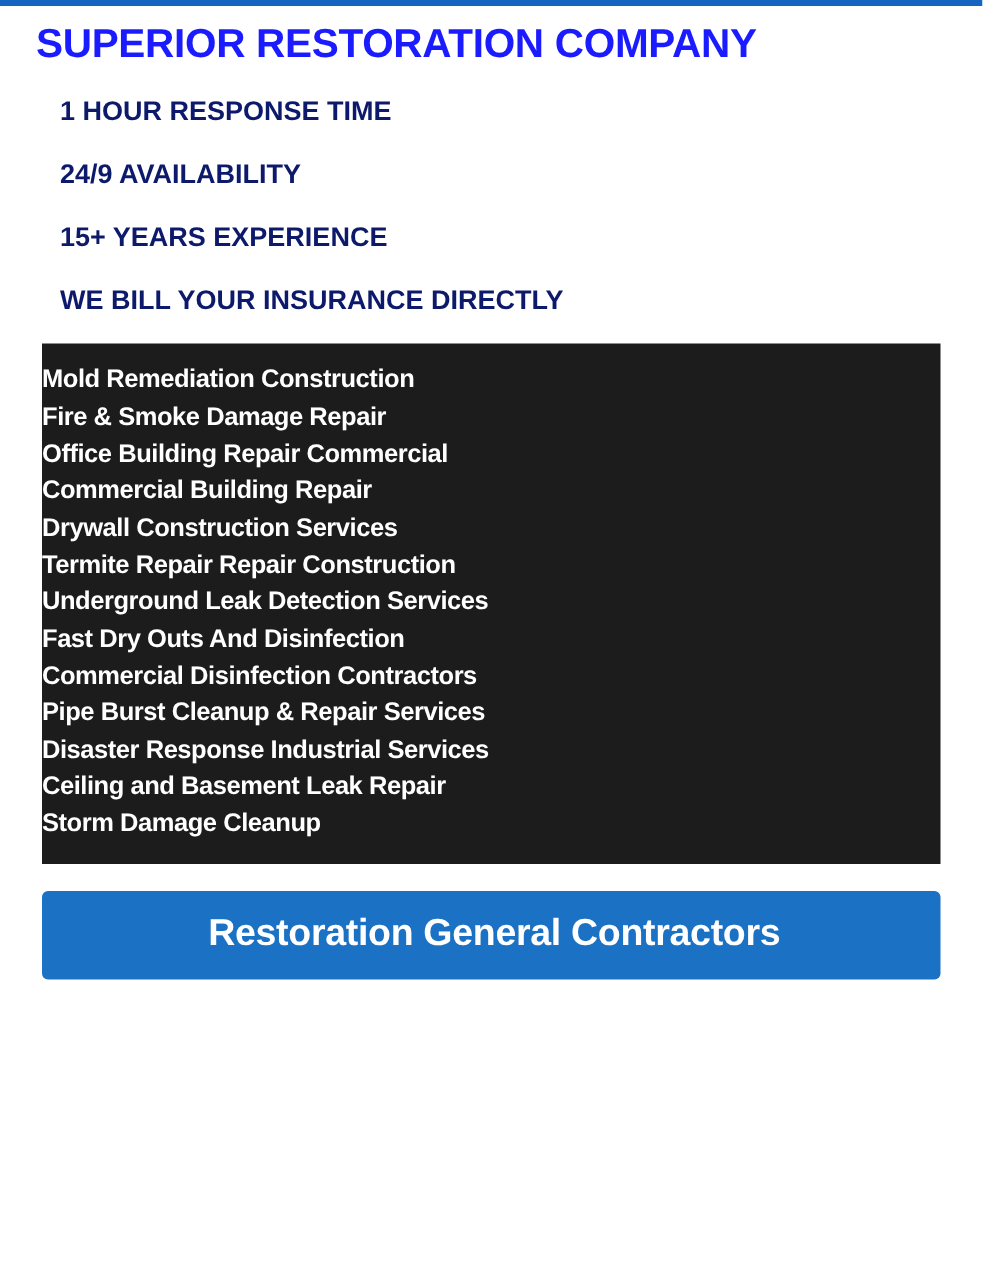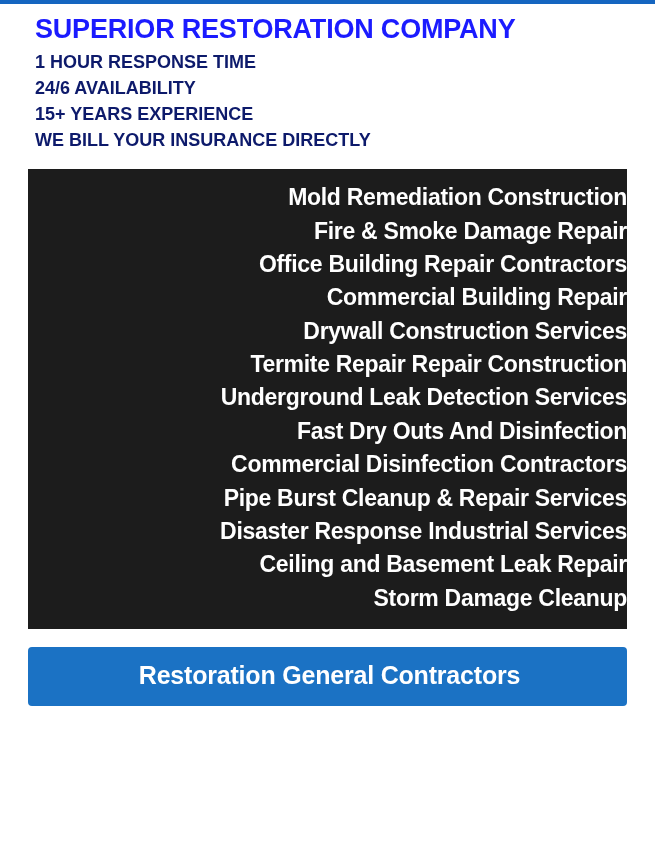--- a/index.html
+++ b/index.html
@@ -15,50 +15,50 @@
   }
   .page {
     position: relative;
     width: 655px;
     height: 843px;
     box-sizing: border-box;
     border-top: 4px solid #1565c0;
     background: #ffffff;
   }
   .header {
-    padding: 10px 0 0 35px;
+    padding: 10px 0 0 24px;
   }
   .company-title {
     color: #1b1bff;
     font-size: 27px;
     font-weight: bold;
     letter-spacing: -0.2px;
     line-height: 1.15;
     margin: 0 0 4px 0;
     white-space: nowrap;
   }
   .tagline {
     color: #0d1a6b;
     font-size: 18px;
     font-weight: bold;
     line-height: 1.45;
-    margin: 0;
+    margin: 16px;
     white-space: nowrap;
   }
   .services-panel {
     margin: 16px 28px 0 28px;
     background: #1c1c1c;
     padding: 12px 0 14px 0;
     box-sizing: border-box;
   }
   .service-line {
     color: #ffffff;
-    font-size: 23px;
+    font-size: 17px;
     font-weight: bold;
-    text-align: right;
+    text-align: left;
     line-height: 1.45;
     letter-spacing: -0.3px;
     white-space: nowrap;
   }
   .cta-wrap {
     margin: 18px 28px 0 28px;
   }
   .cta-button {
     display: block;
     width: 100%;
@@ -77,29 +77,29 @@
   }
 </style>
 </head>
 <body>
 
 <div class="page">
 
   <div class="header">
     <div class="company-title">SUPERIOR RESTORATION COMPANY</div>
     <div class="tagline">1 HOUR RESPONSE TIME</div>
-    <div class="tagline">24/6 AVAILABILITY</div>
+    <div class="tagline">24/9 AVAILABILITY</div>
     <div class="tagline">15+ YEARS EXPERIENCE</div>
     <div class="tagline">WE BILL YOUR INSURANCE DIRECTLY</div>
   </div>
 
   <div class="services-panel">
     <div class="service-line">Mold Remediation Construction</div>
     <div class="service-line">Fire &amp; Smoke Damage Repair</div>
-    <div class="service-line">Office Building Repair Contractors</div>
+    <div class="service-line">Office Building Repair Commercial</div>
     <div class="service-line">Commercial Building Repair</div>
     <div class="service-line">Drywall Construction Services</div>
     <div class="service-line">Termite Repair Repair Construction</div>
     <div class="service-line">Underground Leak Detection Services</div>
     <div class="service-line">Fast Dry Outs And Disinfection</div>
     <div class="service-line">Commercial Disinfection Contractors</div>
     <div class="service-line">Pipe Burst Cleanup &amp; Repair Services</div>
     <div class="service-line">Disaster Response Industrial Services</div>
     <div class="service-line">Ceiling and Basement Leak Repair</div>
     <div class="service-line">Storm Damage Cleanup</div>

